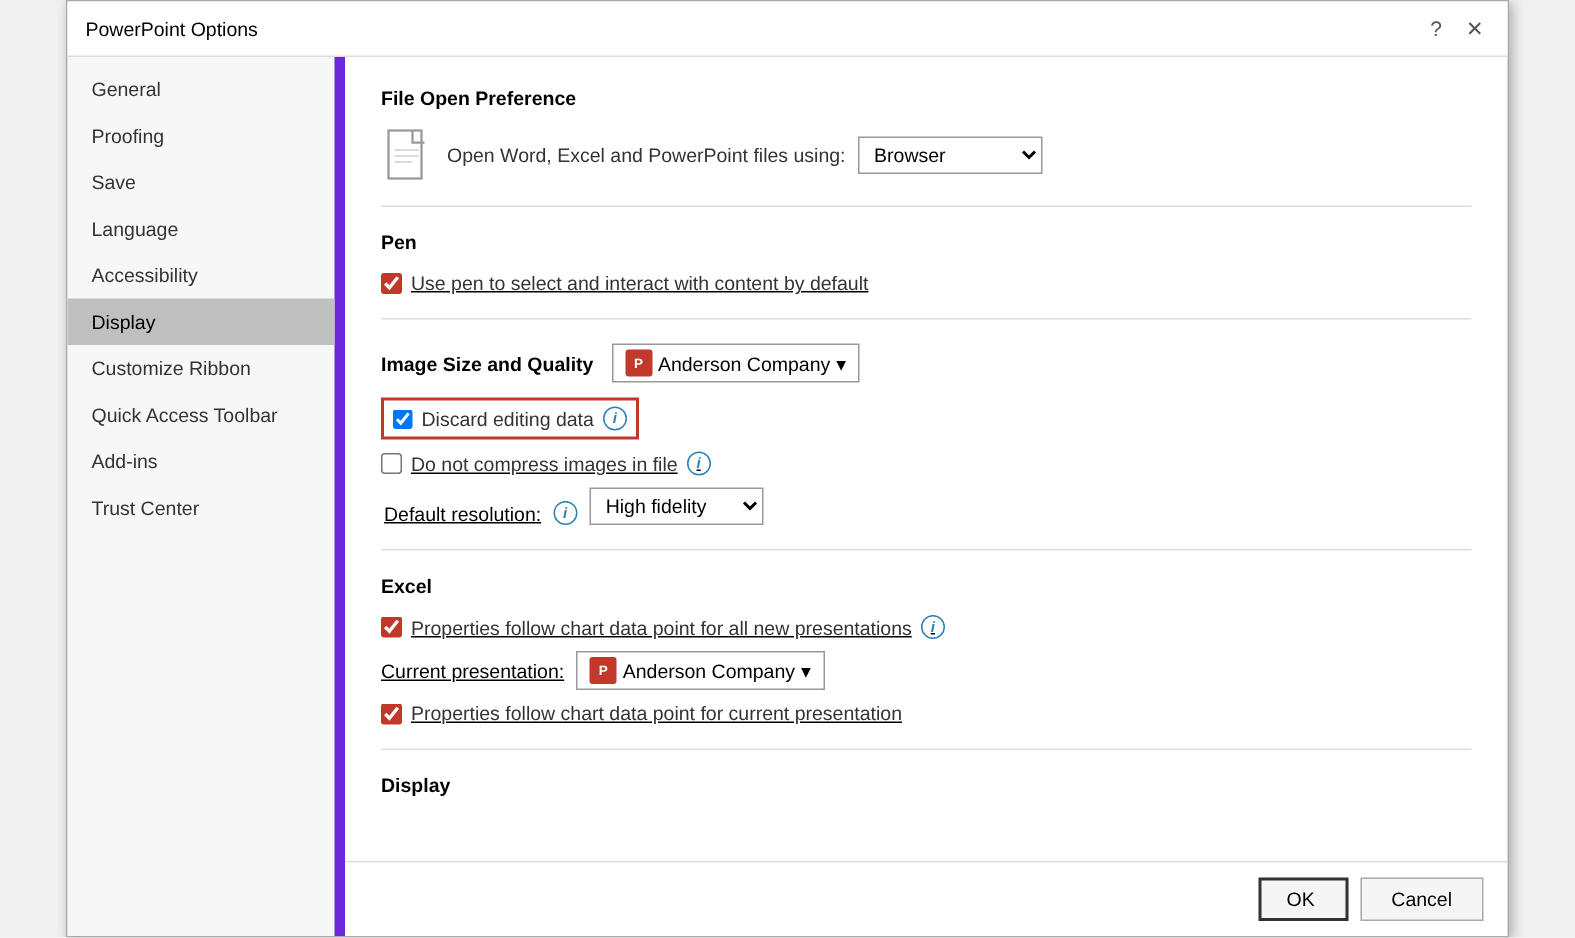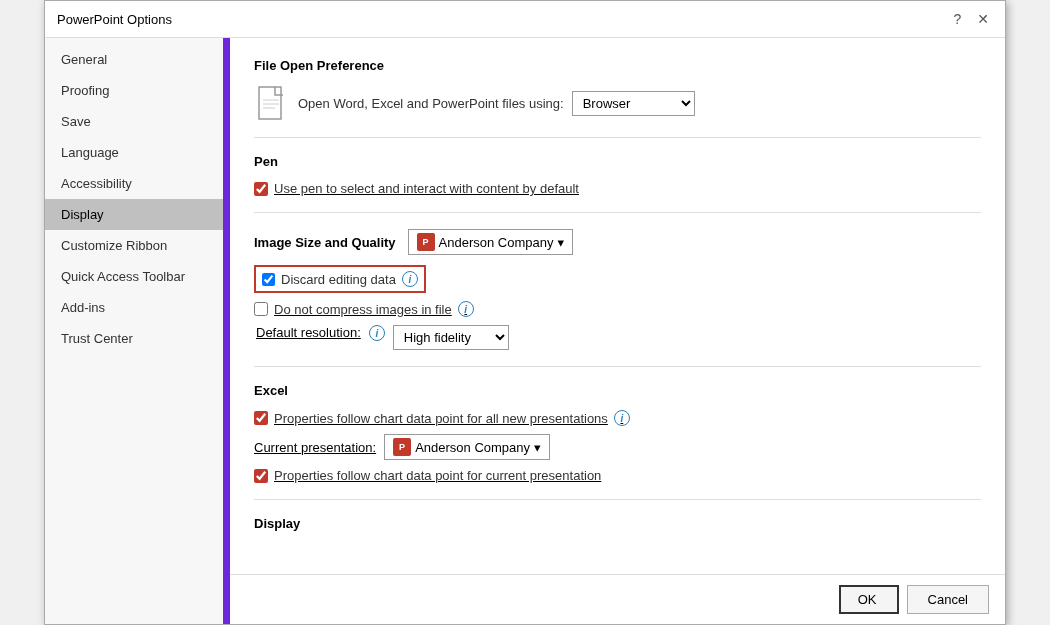--- a/index.html
+++ b/index.html
@@ -208,21 +208,21 @@
       justify-content: center;
       color: #fff;
       font-size: 9px;
       font-weight: bold;
       border-radius: 2px;
       flex-shrink: 0;
     }
 
     .default-res-row {
       display: flex;
-      align-items: flex-start;
+      align-items: flex-end;
       gap: 8px;
       margin-bottom: 16px;
       padding-left: 2px;
     }
 
     .underline-label {
       text-decoration: underline;
       font-size: 13px;
     }
 

